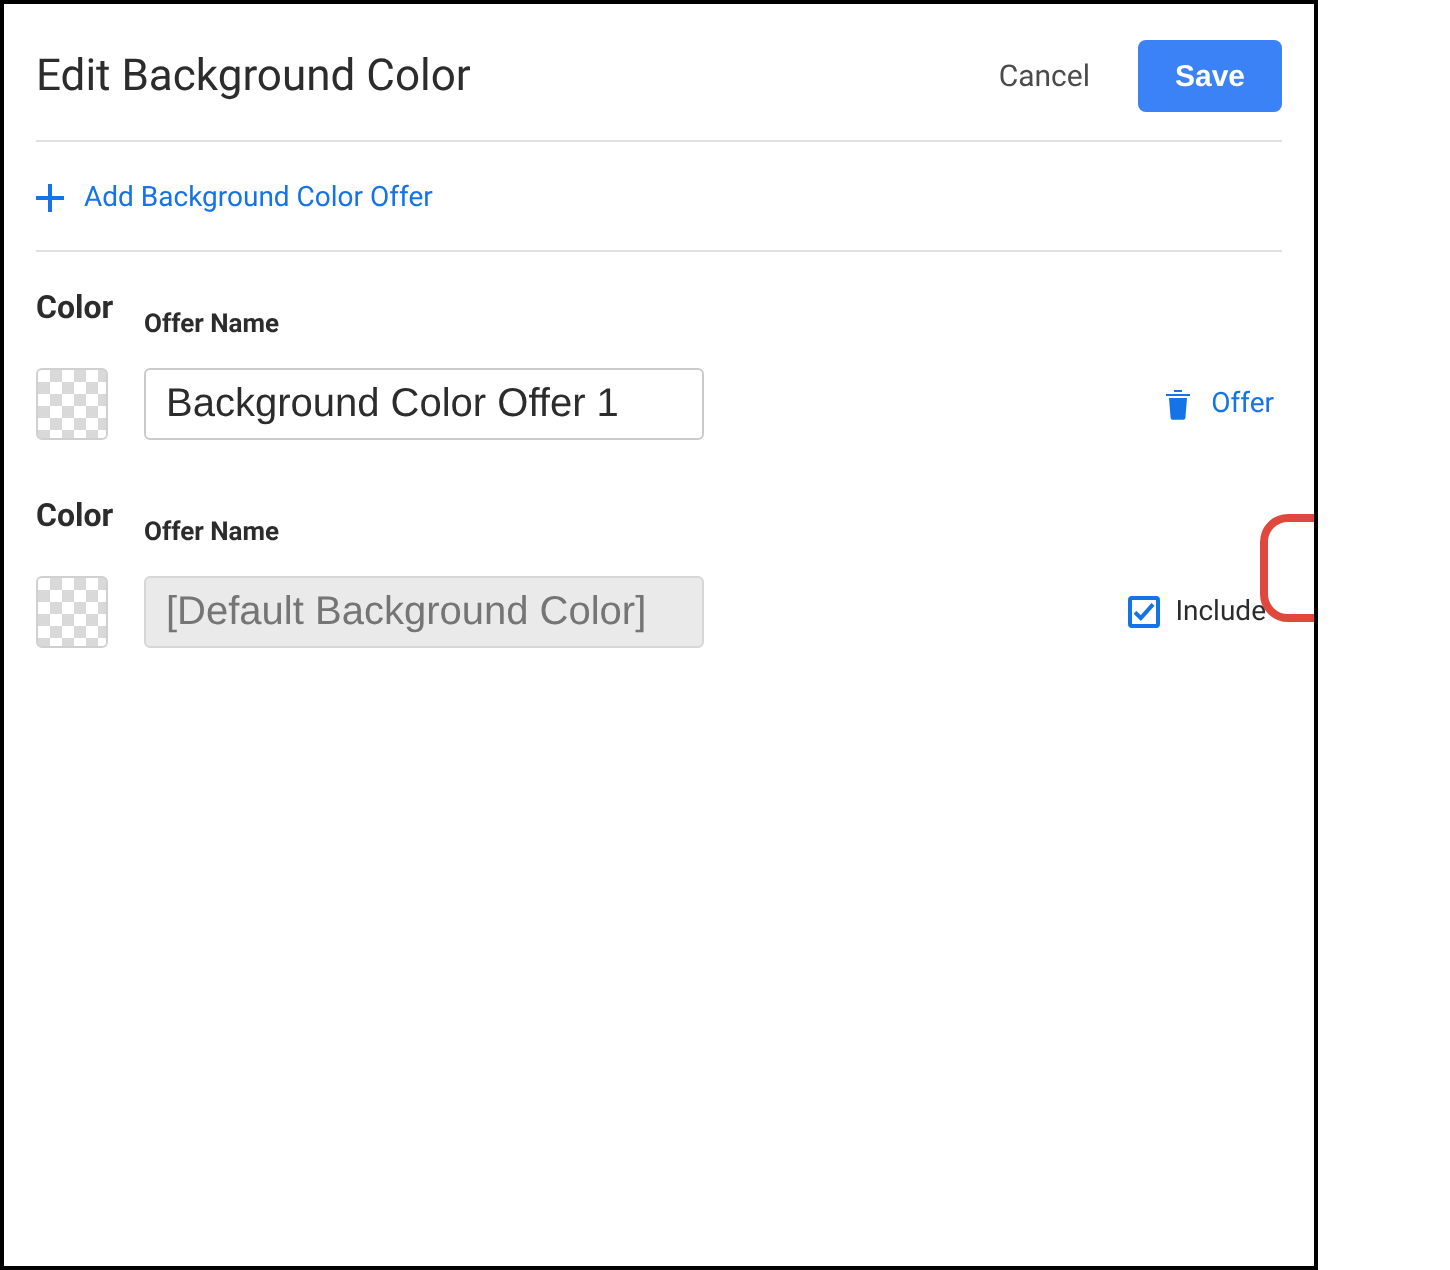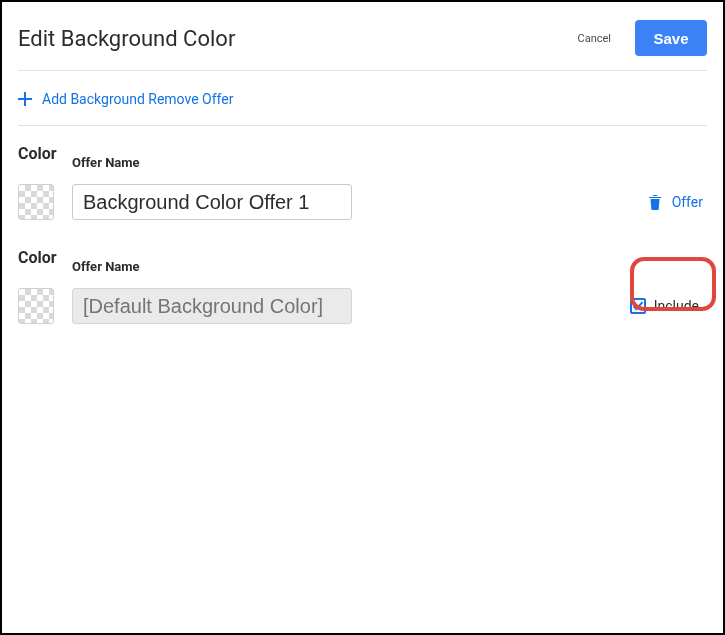--- a/index.html
+++ b/index.html
@@ -4,21 +4,21 @@
 <style>
   * { box-sizing: border-box; }
   html, body {
     margin: 0; padding: 0;
     font-family: -apple-system, BlinkMacSystemFont, "Segoe UI", Roboto, Helvetica, Arial, sans-serif;
     font-size: 14px;
     color: #2c2c2c;
     background: #fff;
   }
   .frame {
-    width: 725px;
+    width: 659px;
     height: 635px;
     border: 2px solid #000;
     background: #fff;
     position: relative;
     overflow: hidden;
   }
   .panel {
     padding: 16px 16px 0 16px;
   }
   .header-row {
@@ -32,21 +32,21 @@
     font-weight: 400;
     color: #2c2c2c;
   }
   .header-actions {
     display: flex;
     align-items: center;
     gap: 24px;
   }
   .cancel {
     color: #4b4b4b;
-    font-size: 11px;
+    font-size: 15px;
     cursor: pointer;
   }
   .save-btn {
     background: #3b82f6;
     color: #fff;
     border: none;
     border-radius: 4px;
     min-width: 72px;
     height: 36px;
     font-size: 15px;
@@ -181,21 +181,21 @@
   </div>
 </div>
 <hr class="hr">
 
 <div class="add-row">
   <span class="add-plus">
     <svg width="14" height="14" viewBox="0 0 14 14">
             <path d="M6 0h2v6h6v2H8v6H6V8H0V6h6z" fill="#1473e6"></path>
           </svg>
   </span>
-  <span class="add-text">Add Background Remove Offer</span>
+  <span class="add-text">Add Background Color Offer</span>
 </div>
 <hr class="hr">
 
 <div class="header-labels">
   <span class="col-color-label">Color</span>
   <span class="col-offer-label">Offer Name</span>
 </div>
 
 <div class="offer-row">
   <div class="swatch"></div>

